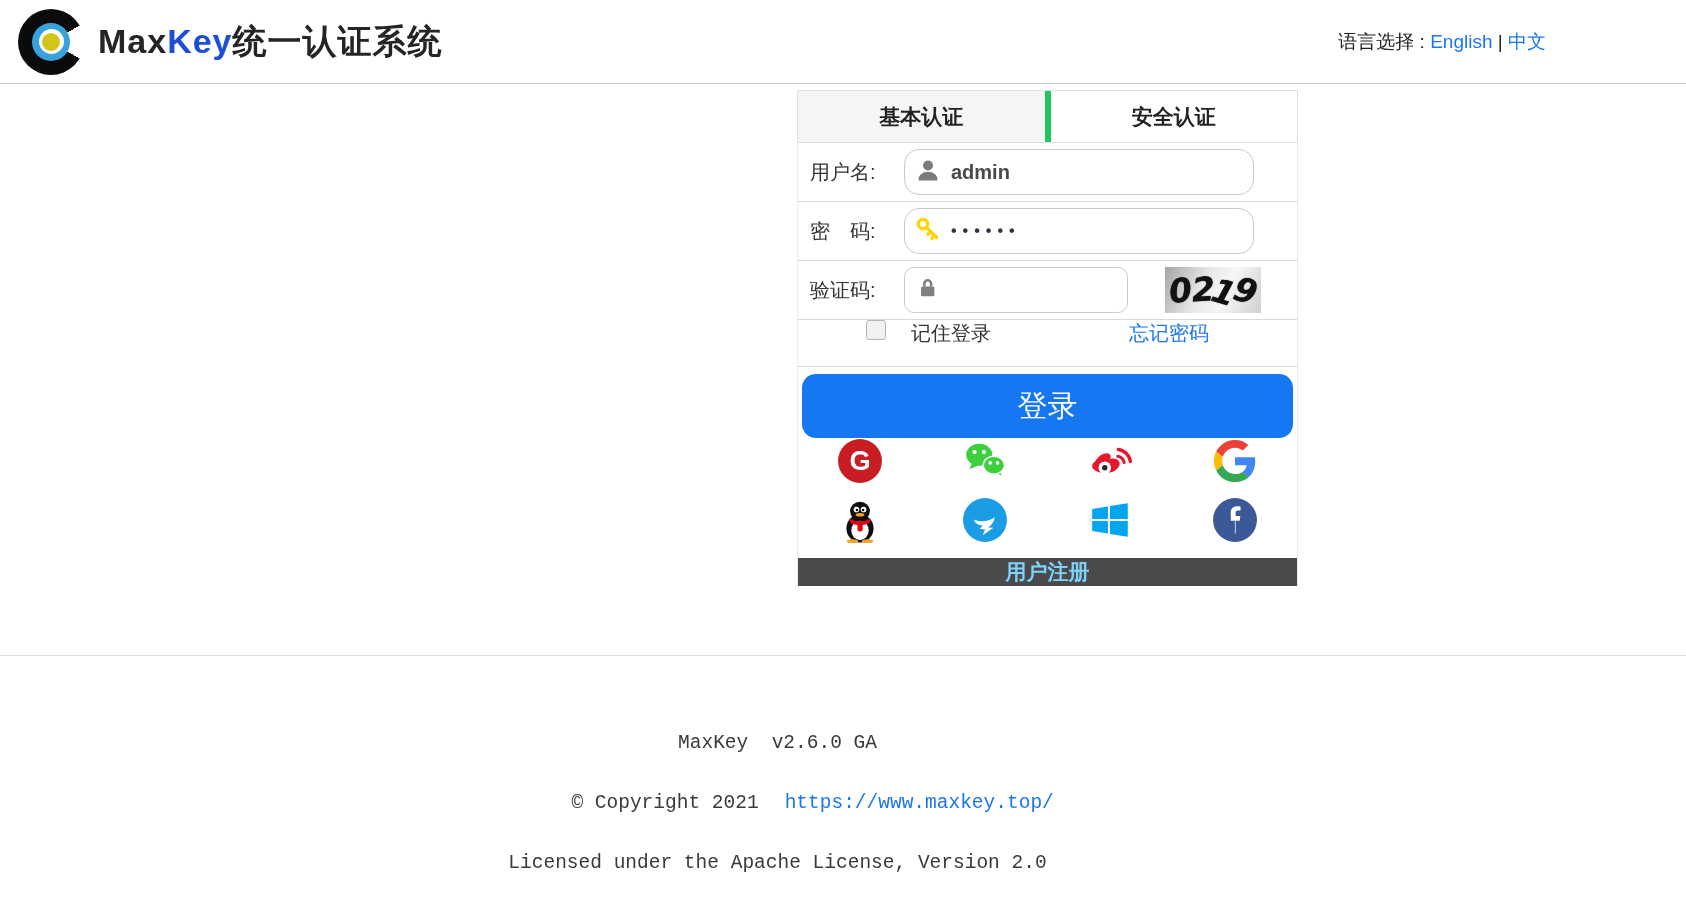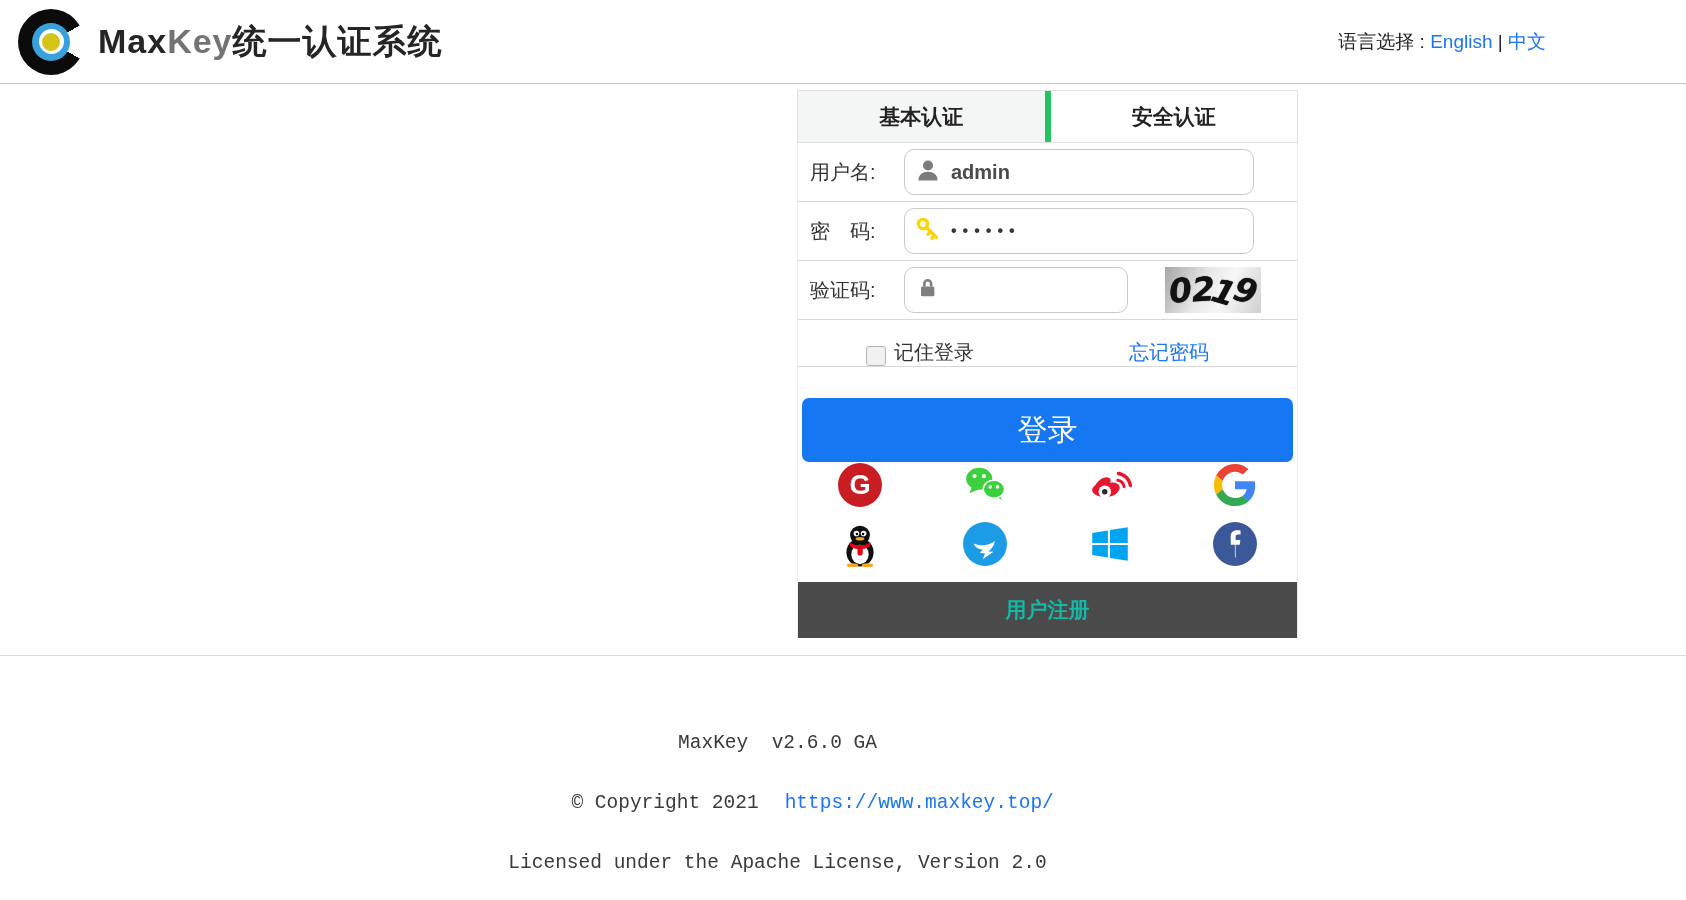--- a/index.html
+++ b/index.html
@@ -20,84 +20,84 @@
   }
   .logo-blue {
     position: absolute; left: 50%; top: 50%; transform: translate(-50%,-50%);
     width: 38px; height: 38px; border-radius: 50%; background: #39a2dd;
     display: flex; align-items: center; justify-content: center;
   }
   .logo-white { width: 25px; height: 25px; border-radius: 50%; background: #fff;
     display: flex; align-items: center; justify-content: center; }
   .logo-yellow { width: 18px; height: 18px; border-radius: 50%; background: #d5c418; }
   .brand-title { font-size: 34px; font-weight: bold; margin-left: 14px; letter-spacing: 1px; color: #252525; }
-  .brand-key { color: #737373; text-align: right; }
+  .brand-key { color: #1d4ed8; text-align: right; }
   .lang { margin-left: auto; padding-right: 140px; font-size: 19px; color: #222; }
   .lang a { color: #1b76f2; text-decoration: none; }
   
   .main { position: relative; height: 571px; background: #fff; }
   .card { position: absolute; left: 797px; top: 6px; width: 501px; background: #fff; }
   .tabs { display: flex; border: 1px solid #e0e0e0; height: 53px; }
   .tab { flex: 1; display: flex; align-items: center; justify-content: center;
     font-size: 21px; font-weight: bold; color: #222; cursor: pointer; font-family: Liberation Mono, monospace; }
   .tab-active { background: #f4f5f5; }
   .tab-inactive { background: #fff; border-left: 6px solid #22c55e; }
   .form-rows { border-left: 1px solid #ececec; border-right: 1px solid #ececec; }
   .frow {
     display: flex; align-items: center; height: 59px;
     border-bottom: 1px solid #d8d8d8; padding-left: 12px;
   }
   .flabel { width: 94px; font-size: 20px; color: #333; flex: 0 0 auto; }
   .input-box {
     border: 1px solid #c9c9c9; border-radius: 10px; height: 46px; background: #fff;
     display: flex; align-items: center; padding: 0 10px; gap: 10px;
   }
-  .input-wide { width: 350px; }
+  .input-wide { width: 350px; border-radius: 15px; }
   .input-captcha { width: 224px; }
   .input-box input {
     border: none; outline: none; flex: 1; min-width: 0;
     font-family: "Liberation Sans", sans-serif;
     font-size: 20px; font-weight: bold; color: #4a4a4a; background: transparent;
   }
   .input-box input.pw { font-size: 16px; letter-spacing: 6px; color: #343440; }
   .captcha-img {
     width: 96px; height: 46px; margin-left: 37px; cursor: pointer;
     background: linear-gradient(115deg, #a5a5a5 0%, #e6e6e6 38%, #f7f7f7 62%, #cfcfcf 100%);
     display: flex; align-items: center; justify-content: center; overflow: hidden;
   }
   .cap-digits { font-family: "DejaVu Sans", sans-serif; font-style: italic; font-weight: bold;
     font-size: 33px; color: #121212; display: flex; text-shadow: 0 0 1px #222; }
   .cap-digits span { display: inline-block; line-height: 1; }
   .cap-digits .d0 { transform: rotate(-7deg); }
   .cap-digits .d1 { transform: rotate(-3deg) translateY(-1px); }
   .cap-digits .d2 { transform: rotate(17deg) translateY(2px); margin-left: -2px; }
   .cap-digits .d3 { transform: rotate(15deg); margin-left: -1px; }
   .remember-row {
-    display: flex; align-items: flex-end; height: 47px;
-    border-bottom: 1px solid #d8d8d8; padding-left: 68px; font-size: 20px; color: #333;
+    display: flex; align-items: flex-start; height: 47px;
+    border-bottom: 1px solid #d8d8d8; padding-left: 68px; font-size: 20px; color: #333; gap: 17px;
   }
   .checkbox {
     width: 20px; height: 20px; border: 1px solid #b5b5b5; border-radius: 3px;
     background: #f1f1f1; margin-right: 8px; cursor: pointer; flex: 0 0 auto;
   }
   .forgot-link { margin-left: auto; margin-right: 88px; color: #1b76f2; text-decoration: none; font-size: 20px; }
   .login-btn-wrap { padding: 7px 4px 0 4px; }
   .login-btn {
-    width: 100%; height: 64px; background: #1577f2; border: none; border-radius: 7px;
-    color: #fff; font-size: 30px; cursor: pointer; font-family: "Liberation Sans", sans-serif; margin-top: 24px;
+    width: 100%; height: 64px; background: #1577f2; border: none; border-radius: 14px;
+    color: #fff; font-size: 30px; cursor: pointer; font-family: "Liberation Sans", sans-serif;
   }
   .other-label { font-size: 21px; color: #222; margin: 26px 0 10px 2px; }
   .social-grid {
     display: grid; grid-template-columns: repeat(4, 1fr); row-gap: 13px;
     justify-items: center; align-items: center;
   }
   .social-btn { width: 46px; height: 46px; cursor: pointer; background: none; border: none; padding: 0; }
   .social-btn svg { width: 46px; height: 46px; display: block; }
   .register-bar {
-    margin-top: 15px; height: 56px; background: #4a4a4b; color: #14b8a6;
+    margin-top: 15px; height: 28px; background: #4a4a4b; color: #7dd3fc;
     font-size: 21px; font-weight: bold; display: flex; align-items: center;
     justify-content: center; cursor: pointer;
   }
   
   .footer { border-top: 1px solid #dcdcdc; padding-top: 72px; background: #fff; font-family: Liberation Mono, monospace; }
   .footer-inner { width: 1555px; text-align: center; }
   .footer-line { font-size: 19.5px; color: #3a3a3a; line-height: 30px; white-space: pre; }
   .footer a { color: #1b76f2; text-decoration: none; }
   .copy-gap { display: inline-block; width: 26px; }
 </style>

